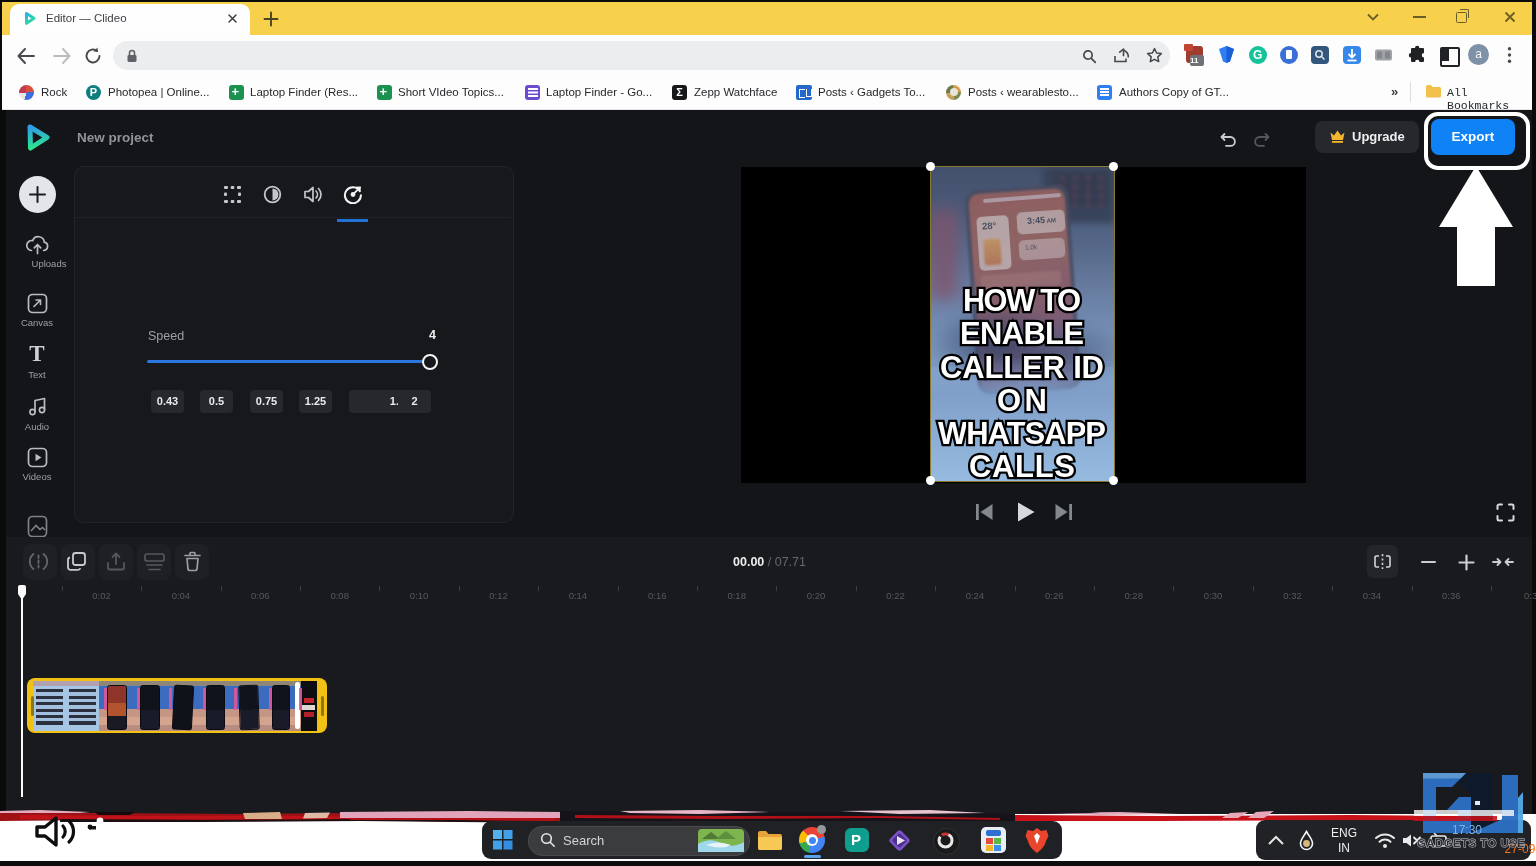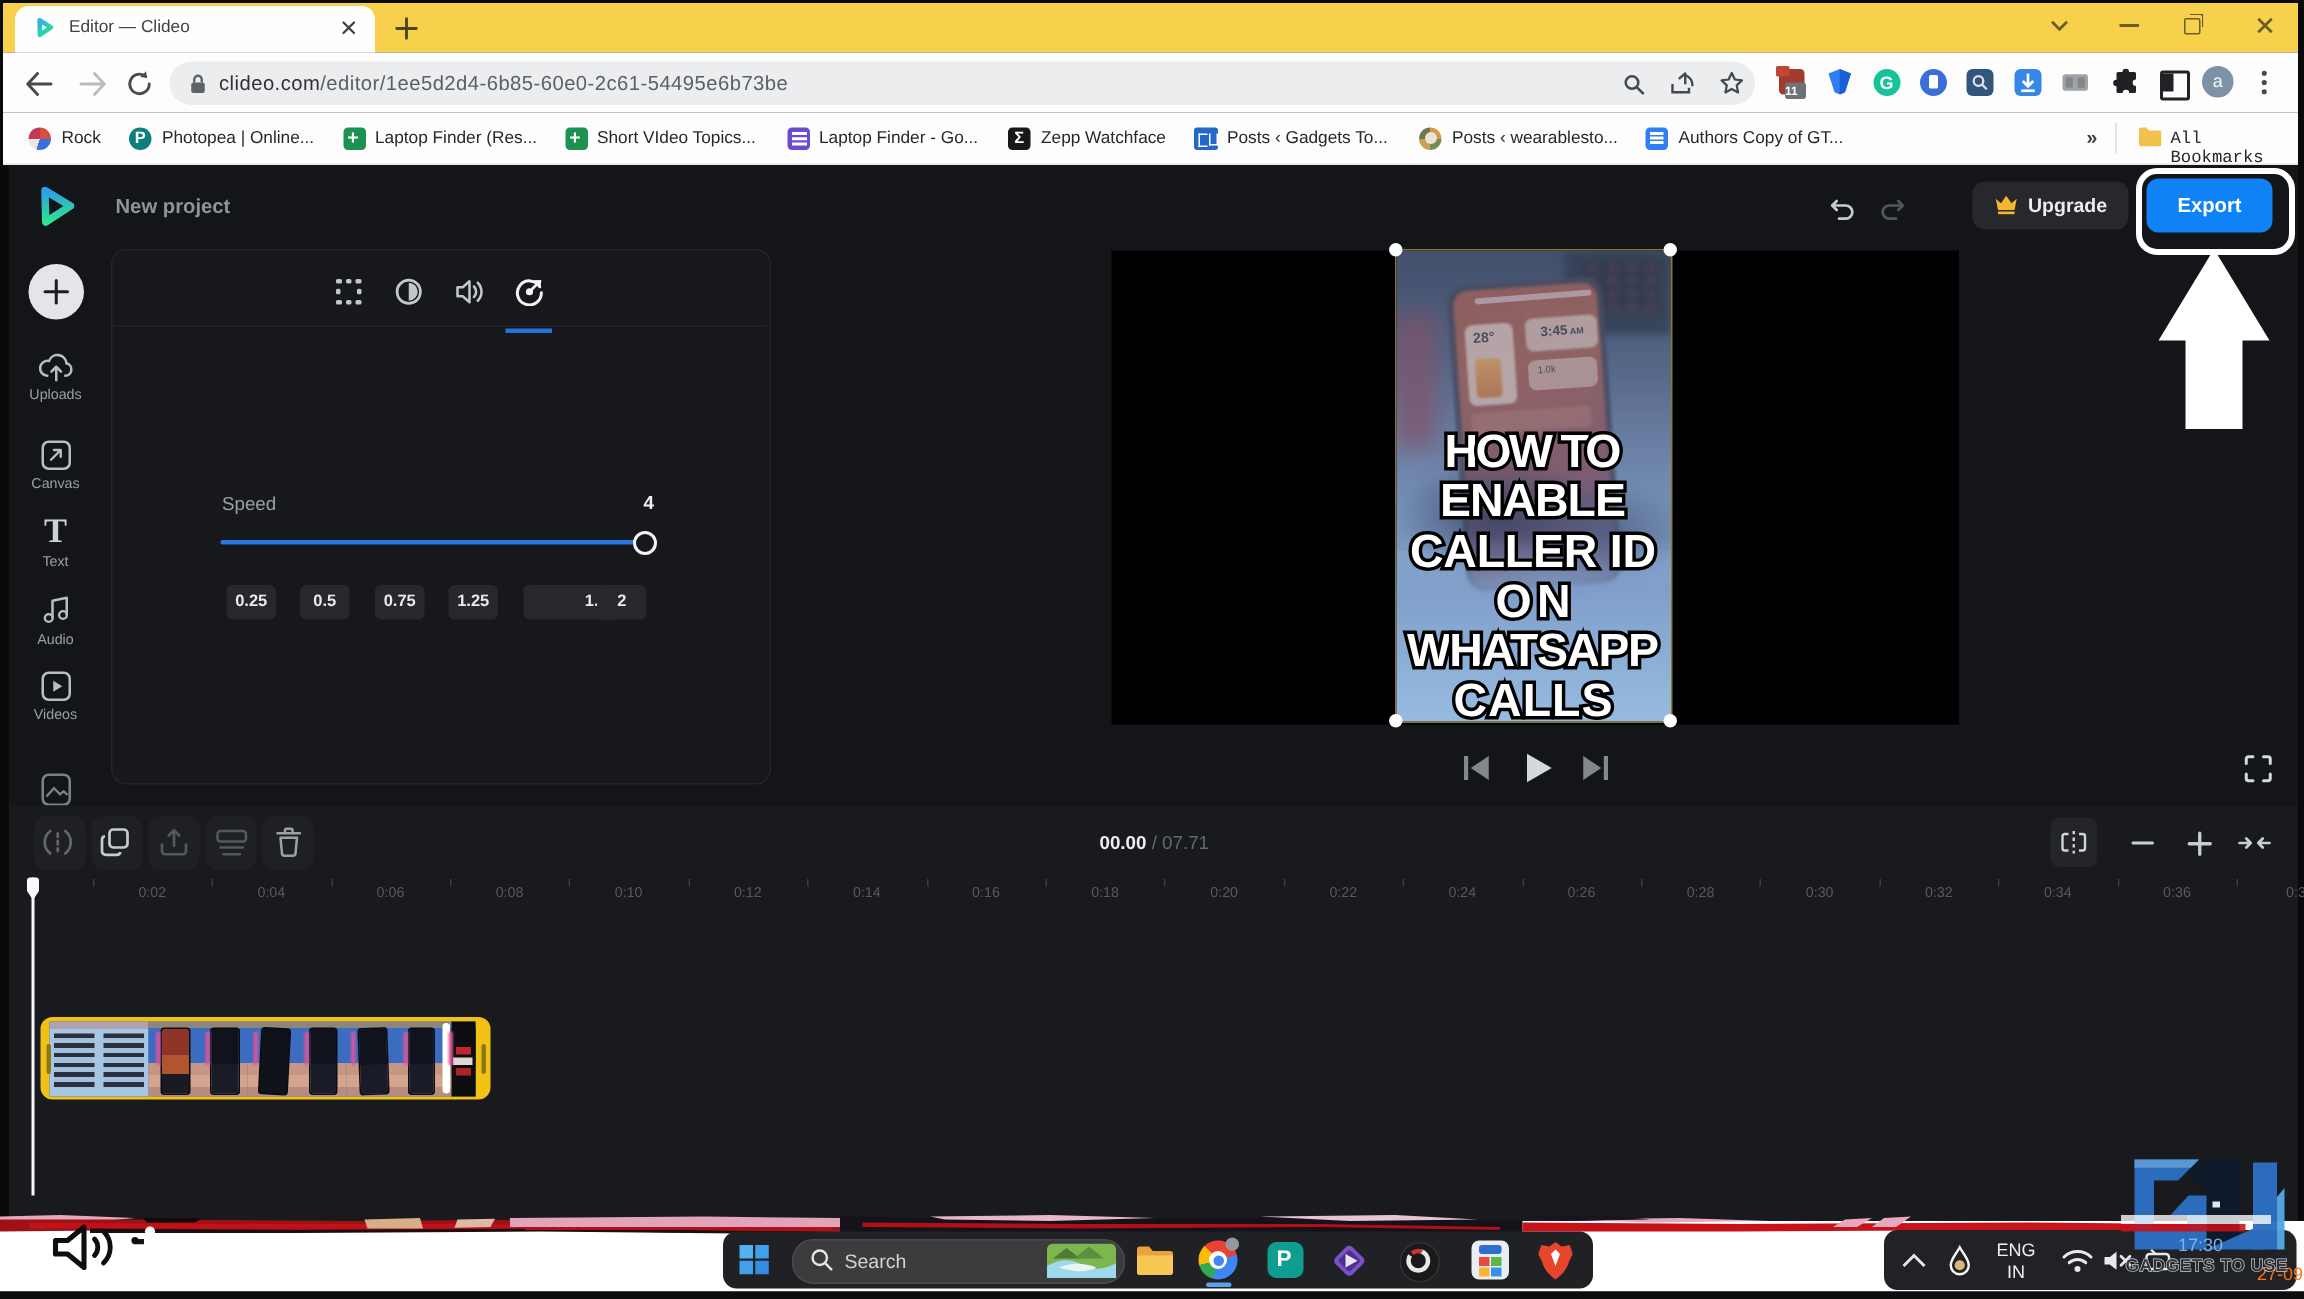--- a/index.html
+++ b/index.html
@@ -61,21 +61,20 @@
   <svg class="abs" style="left:84px;top:47px;" width="18" height="18" viewBox="0 0 18 18">
     <path d="M15.5 9 A6.5 6.5 0 1 1 13.2 4" fill="none" stroke="#46494d" stroke-width="1.9" stroke-linecap="round"></path>
     <path d="M13.5 0.5 L13.7 4.8 L9.5 4.4 Z" fill="#46494d"></path>
     </svg>
 
   <div class="abs" style="left:113px;top:41px;width:1057px;height:29px;background:#ebedef;border-radius:15px;"></div>
   <svg class="abs" style="left:126px;top:49px;" width="12" height="14" viewBox="0 0 12 14">
     <rect x="1.5" y="6" width="9" height="7" rx="1.4" fill="#5f6368"></rect>
     <path d="M3.5 6 V4 a2.5 2.5 0 0 1 5 0 V6" fill="none" stroke="#5f6368" stroke-width="1.6"></path>
     </svg>
-  <div class="abs" style="left:146px;top:48px;font-size:13.5px;letter-spacing:0.3px;color:#2f3135;">clideo.com<span style="color:#5c6065;">/editor/1ee5d2d4-6b85-60e0-2c61-54495e6b73be</span></div>
 
   <svg class="abs" style="left:1082px;top:49px;" width="15" height="15" viewBox="0 0 15 15">
     <circle cx="6" cy="6" r="4.2" fill="none" stroke="#46494d" stroke-width="1.7"></circle>
     <path d="M9.3 9.3 L13.3 13.3" stroke="#46494d" stroke-width="1.7" stroke-linecap="round"></path>
     </svg>
   <svg class="abs" style="left:1113px;top:48px;" width="17" height="16" viewBox="0 0 17 16">
     <path d="M6.2 4.6 L10.5 1 L10.5 8.2" fill="none" stroke="#46494d" stroke-width="1.6" stroke-linejoin="round"></path>
     <path d="M10.5 2 C14 3.5 15.5 6 15.3 9.5" fill="none" stroke="#46494d" stroke-width="1.6"></path>
     <path d="M2 8 V13.5 H13 V10.5" fill="none" stroke="#46494d" stroke-width="1.6"></path>
     </svg>
@@ -191,21 +190,21 @@
     </svg>
 
   <div class="abs" style="left:19px;top:176px;width:37px;height:37px;border-radius:50%;background:#e3e5e8;"></div>
   <svg class="abs" style="left:27px;top:184px;" width="21" height="21" viewBox="0 0 21 21">
     <path d="M10.5 3 V18 M3 10.5 H18" stroke="#1b1c1f" stroke-width="2" stroke-linecap="round"></path>
     </svg>
   <svg class="abs" style="left:25px;top:233px;" width="25" height="24" viewBox="0 0 25 24">
     <path d="M6.5 17.5 a5 5 0 1 1 1.2 -9.9 a6 6 0 0 1 11.6 1.6 a4.2 4.2 0 0 1 -0.8 8.3" fill="none" stroke="#b8bdc3" stroke-width="1.7" stroke-linecap="round"></path>
     <path d="M12.5 20.5 V12 M9.3 14.8 L12.5 11.5 L15.7 14.8" fill="none" stroke="#b8bdc3" stroke-width="1.7" stroke-linecap="round" stroke-linejoin="round"></path>
     </svg>
-  <div class="abs" style="left:6px;top:258px;width:62px;text-align:center;font-size:9.5px;color:#9aa0a6;">Uploads</div>
+  <div class="abs" style="left:6px;top:258px;width:62px;text-align:center;font-size:9.5px;color:#9aa0a6;padding-left:12px;">Uploads</div>
   <svg class="abs" style="left:27px;top:293px;" width="21" height="21" viewBox="0 0 21 21">
     <rect x="1.5" y="1.5" width="18" height="18" rx="4" fill="none" stroke="#b8bdc3" stroke-width="1.7"></rect>
     <path d="M7 13.5 L13.5 7 M13.5 7 H9 M13.5 7 V11.5" fill="none" stroke="#b8bdc3" stroke-width="1.6" stroke-linecap="round"></path>
     </svg>
   <div class="abs" style="left:6px;top:317px;width:62px;text-align:center;font-size:9.5px;color:#9aa0a6;">Canvas</div>
   <div class="abs" style="left:6px;top:341px;width:62px;text-align:center;font-size:23px;font-weight:bold;color:#cdd1d6;font-family:'Liberation Serif',serif;">T</div>
   <div class="abs" style="left:6px;top:369px;width:62px;text-align:center;font-size:9.5px;color:#9aa0a6;">Text</div>
   <svg class="abs" style="left:27px;top:395px;" width="22" height="22" viewBox="0 0 22 22">
     <path d="M8 17 V5.5 L17.5 3.5 V15" fill="none" stroke="#b8bdc3" stroke-width="1.7" stroke-linejoin="round"></path>
     <circle cx="5.5" cy="17" r="2.6" fill="none" stroke="#b8bdc3" stroke-width="1.6"></circle>
@@ -249,21 +248,21 @@
     <path d="M16.8 7.2 a8 8 0 1 0 1.1 4" fill="none" stroke="#f2f4f6" stroke-width="2" stroke-linecap="round"></path>
     <circle cx="10" cy="10.5" r="2.4" fill="#f2f4f6"></circle>
     <path d="M11.8 8.7 L17 3.4" stroke="#f2f4f6" stroke-width="1.8" fill="none" stroke-linecap="round"></path>
     <path d="M12.8 2.6 L17.8 2.8 L17.5 7.6 Z" fill="#f2f4f6"></path>
     </svg>
   <div class="abs" style="left:337px;top:219px;width:31px;height:2.5px;background:#2173d8;"></div>
   <div class="abs" style="left:148px;top:329px;font-size:12.5px;color:#9aa0a6;">Speed</div>
   <div class="abs" style="left:410px;top:328px;width:26px;text-align:right;font-size:12.5px;font-weight:bold;color:#eceef0;">4</div>
   <div class="abs" style="left:147px;top:360px;width:287px;height:2.5px;background:#2b77e0;border-radius:2px;"></div>
   <div class="abs" style="left:422px;top:353.5px;width:12px;height:12px;border-radius:50%;background:#17181b;border:2.5px solid #f2f4f6;"></div>
-  <div class="abs preset" style="left:151px;">0.25</div>
+  <div class="abs preset" style="left:151px;">0.43</div>
   <div class="abs preset" style="left:200px;">0.5</div>
   <div class="abs preset" style="left:250px;">0.75</div>
   <div class="abs preset" style="left:299px;">1.25</div>
   <div class="abs preset" style="left:349px;padding-left:32px;">1.5</div>
   <div class="abs preset" style="left:398px;">2</div>
 
   <div class="abs" style="left:741px;top:167px;width:565px;height:316px;background:#000;"></div>
 
   <div class="abs" id="video" style="left:931px;top:167px;width:183px;height:314px;outline:1px solid #8a7a30;overflow:hidden;">
     <div class="abs" style="left:0;top:0;width:183px;height:314px;background:linear-gradient(180deg,#323c54 0%,#3c4a66 14%,#4e5f7e 26%,#64789c 38%,#7590b6 50%,#81a2c8 62%,#8badd2 76%,#97bade 100%);"></div>

